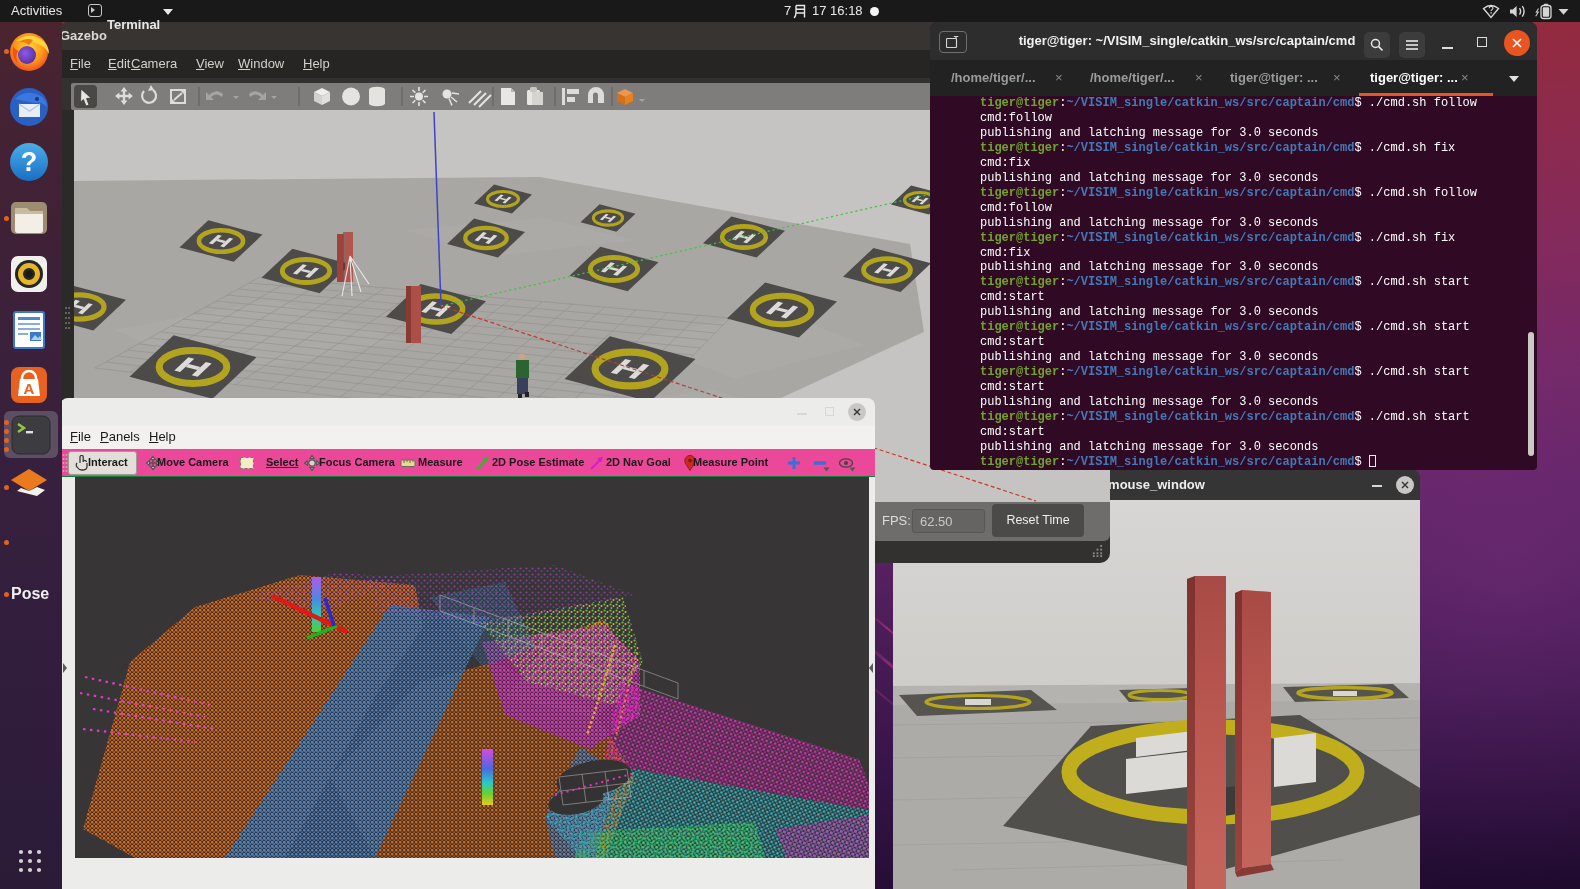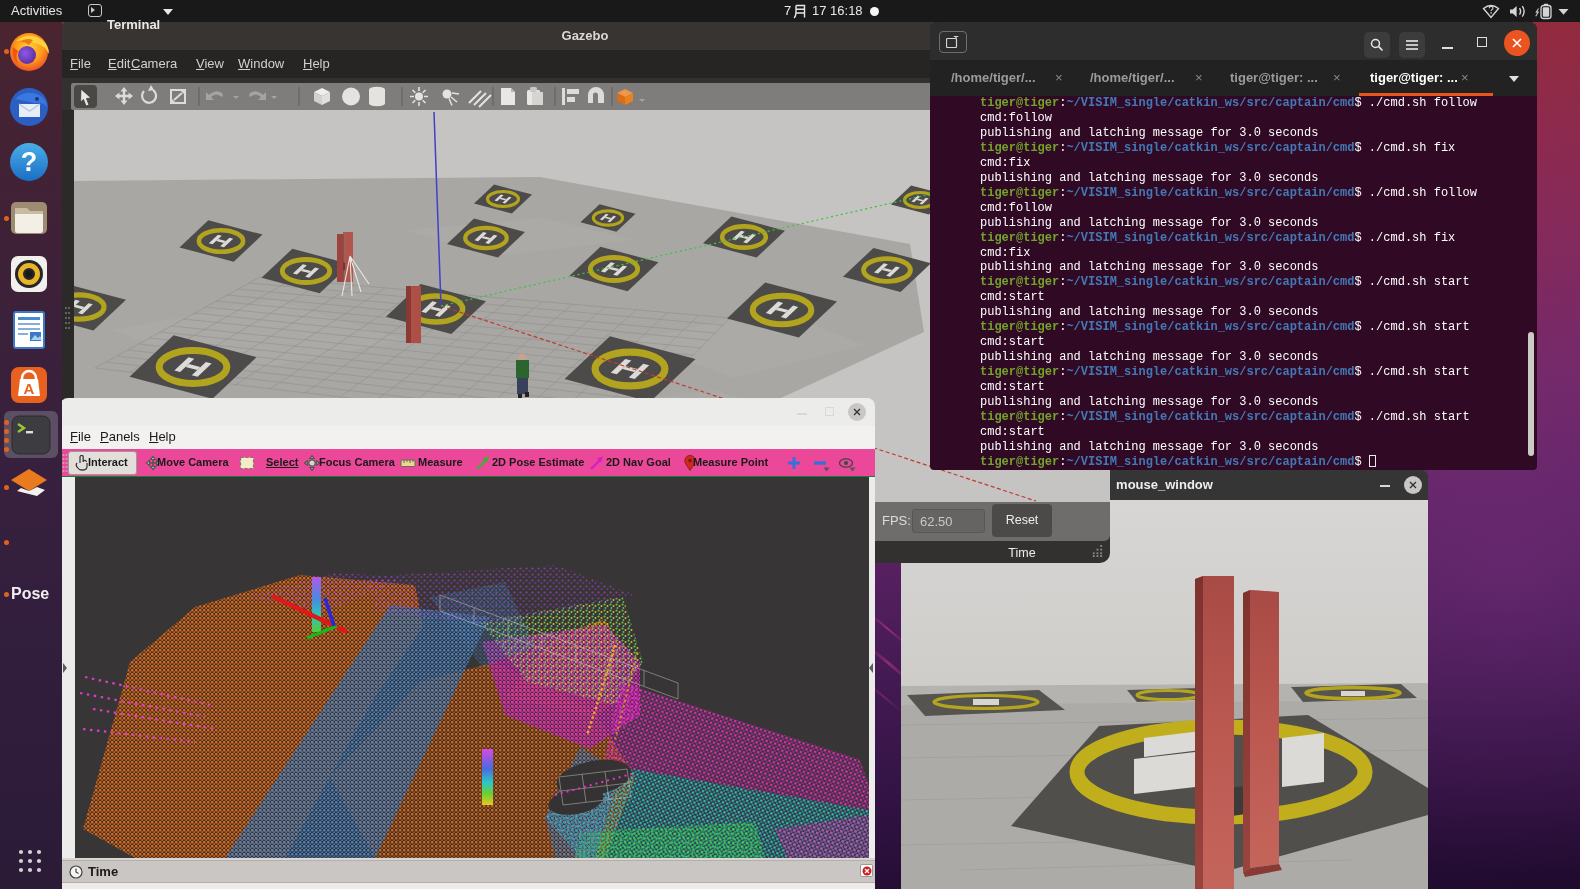--- a/index.html
+++ b/index.html
@@ -19,21 +19,21 @@
 #tb-caret { position:absolute; left:163px; top:9px; width:0; height:0; border-left:5px solid transparent; border-right:5px solid transparent; border-top:6px solid #e8e8e8; }
 #topbar .clock { position:absolute; left:784px; top:3px; }
 #topbar .rec { position:absolute; left:870px; top:7px; width:9px; height:9px; border-radius:50%; background:#f5f5f5; }
 
 #dock { position:absolute; left:0; top:22px; width:62px; height:867px; z-index:55;
   background:linear-gradient(180deg,#4a2530 0%,#432234 14%,#3c2139 32%,#36203e 55%,#301d3c 78%,#2b1b37 100%); }
 .dockdot { position:absolute; left:4px; width:5px; height:5px; border-radius:50%; background:#e0621e; }
 .dicon { position:absolute; left:7px; width:44px; height:44px; }
 
 #gazebo { position:absolute; left:60px; top:22px; width:1050px; height:541px; z-index:20; background:#32312f; border-radius:8px 8px 10px 10px; }
-#gz-title { position:absolute; left:0; top:0; width:100%; height:28px; background:#373431; border-radius:8px 8px 0 0; text-align:center; line-height:28px; color:#dcd8d3; font-weight:bold; font-size:13px; }
+#gz-title { position:absolute; left:0; top:0; width:100%; height:28px; background:#373431; border-radius:8px 8px 0 0; text-align:left; line-height:28px; color:#dcd8d3; font-weight:bold; font-size:13px; }
 #gz-menu { position:absolute; left:0; top:28px; width:100%; height:28px; background:#262523; color:#d4d0ca; font-size:13px; }
 #gz-menu > span { position:absolute; top:6px; }
 #gz-tool { position:absolute; left:11px; top:61px; width:1032px; height:27px; background:#7e7d7b; border-radius:2px; }
 #gz-view { position:absolute; left:14px; top:88px; width:1036px; height:392px; background:#c5c4c2; }
 #gz-leftstrip { position:absolute; left:0px; top:88px; width:14px; height:392px; background:#2b2a28; }
 #gz-bottom { position:absolute; left:14px; top:480px; width:1036px; height:39px; background:#6e6d6b; border-radius:0 0 6px 0; }
 #gz-grip { position:absolute; right:8px; bottom:6px; width:12px; height:12px; }
 
 #term { position:absolute; left:930px; top:22px; width:607px; height:448px; z-index:40; background:#300a24; border-radius:8px 8px 4px 4px; }
 #term-title { position:absolute; left:0; top:0; width:100%; height:38px; background:#2d2d2d; border-radius:8px 8px 0 0; }
@@ -48,21 +48,21 @@
 #rviz { position:absolute; left:60px; top:398px; width:815px; height:491px; z-index:30; background:#ececea; border-radius:8px 8px 0 0; }
 #rv-title { position:absolute; left:0; top:0; width:100%; height:28px; background:#3a3a3a; border-radius:8px 8px 0 0; text-align:center; line-height:28px; color:#e8e8e8; font-weight:bold; font-size:13px; }
 #rv-menu { position:absolute; left:0; top:28px; width:100%; height:23px; background:#f3f1ef; color:#1a1a1a; font-size:13px; }
 #rv-menu > span { position:absolute; top:3px; }
 #rv-tool { position:absolute; left:0; top:51px; width:100%; height:28px; background:#ec4899; border-bottom:1px solid #15803d; color:#1a1a1a; font-size:11px; }
 #rv-view { position:absolute; left:15px; top:79px; width:794px; height:381px; background:#373535; }
 .rvi { position:absolute; top:6px; width:16px; height:16px; }
 .rvt { position:absolute; top:7px; font-weight:bold; color:#1a1a1a; }
 #rv-time { position:absolute; left:0; top:460px; width:100%; height:31px; background:#d9d6d3; }
 
-#mousewin { position:absolute; left:893px; top:470px; width:527px; height:419px; z-index:10; background:#353535; border-radius:8px 8px 0 0;margin-left:8px; }
+#mousewin { position:absolute; left:893px; top:470px; width:527px; height:419px; z-index:10; background:#353535; border-radius:8px 8px 0 0; }
 #mw-title { position:absolute; left:0; top:0; width:100%; height:30px; background:#353535; border-radius:8px 8px 0 0; text-align:center; line-height:30px; color:#eee; font-weight:bold; font-size:13px; }
 #mw-view { position:absolute; left:0; top:30px; width:527px; height:389px; }
 .u { text-decoration:underline; }
 </style>
 </head>
 <body>
 <div id="streak1"></div>
 <div id="streak2"></div>
 <div id="streak3"></div>
 
@@ -274,21 +274,21 @@
       <rect x="443" y="268" width="11" height="16" fill="#39405c"></rect>
       <rect x="444" y="284" width="4" height="5" fill="#222"></rect>
       <rect x="451" y="282" width="4" height="5" fill="#222"></rect>
     </g>
   </svg>
   </div>
   <div id="gz-leftstrip"></div>
   <div id="gz-bottom">
     <span style="position:absolute;left:808px;top:11px;color:#dddcda;font-size:13px;">FPS: </span>
     <span style="position:absolute;left:838px;top:7px;width:73px;height:24px;border:1px solid #585754;border-radius:3px;color:#c9c8c6;font-size:13px;line-height:23px;padding-left:7px;background:#656462;">62.50</span>
-    <span style="position:absolute;left:918px;top:2px;width:60px;height:33px;background:#4b4a48;border-radius:4px;color:#efeeec;font-size:12.5px;text-align:center;line-height:33px;">Reset Time</span>
+    <span style="position:absolute;left:918px;top:2px;width:92px;height:33px;background:#4b4a48;border-radius:4px;color:#efeeec;font-size:12.5px;text-align:center;line-height:33px;">Reset Time</span>
   </div>
   <svg id="gz-grip" style="position:absolute;right:7px;bottom:6px;" width="13" height="13" viewBox="0 0 13 13">
     <g fill="#8a8987">
       <rect x="10" y="0" width="2" height="2"></rect>
         <rect x="10" y="4" width="2" height="2"></rect>
         <rect x="10" y="8" width="2" height="2"></rect>
       <rect x="6" y="4" width="2" height="2"></rect>
         <rect x="6" y="8" width="2" height="2"></rect>
       <rect x="2" y="8" width="2" height="2"></rect>
       <rect x="10" y="11" width="2" height="2"></rect>
@@ -496,43 +496,30 @@
     <line x1="262" y1="149" x2="232" y2="161" stroke="#18b818" stroke-width="3.5"></line>
     <line x1="250" y1="121" x2="259" y2="149" stroke="#2828d8" stroke-width="3.5"></line>
   </svg>
   </div>
   <svg style="position:absolute;left:0;top:262px;z-index:5" width="10" height="16" viewBox="0 0 10 16">
       <path d="M3 3 l4 5 l-4 5 z" fill="#5a5a5a"></path>
     </svg>
   <svg style="position:absolute;left:806px;top:262px;z-index:5" width="10" height="16" viewBox="0 0 10 16">
       <path d="M7 3 l-4 5 l4 5 z" fill="#5a5a5a"></path>
     </svg>
-  <div id="rv-time">
-    <div style="position:absolute;left:0;top:2px;width:100%;height:23px;background:#c9c6c3;border-top:1px solid #b2afac;border-bottom:1px solid #b2afac;"></div>
-    <svg style="position:absolute;left:9px;top:7px" width="14" height="14" viewBox="0 0 14 14">
-      <circle cx="7" cy="7" r="6" fill="#f5f4f2" stroke="#444" stroke-width="1.2"></circle>
-      <path d="M7 3.5 v3.5 l2.5 1.5" stroke="#444" stroke-width="1.2" fill="none"></path>
-    </svg>
-    <span style="position:absolute;left:28px;top:6px;font-weight:bold;font-size:13px;color:#1a1a1a;">Time</span>
-    <span style="position:absolute;left:800px;top:6px;width:13px;height:13px;background:#fff;border:1px solid #999;border-radius:2px;"></span>
-    <svg style="position:absolute;left:801.5px;top:7.5px" width="10" height="10" viewBox="0 0 10 10">
-        <circle cx="5" cy="5" r="4.5" fill="#cc1f1f"></circle>
-        <path d="M3 3 l4 4 M7 3 l-4 4" stroke="#fff" stroke-width="1.2"></path>
-      </svg>
-    <div style="position:absolute;left:0;top:25px;width:100%;height:6px;background:#edebe8;"></div>
-  </div>
 </div>
 
 <div id="term">
   <div id="term-title">
     <span style="position:absolute;left:9px;top:9px;width:28px;height:22px;border:1px solid #6f6f6f;border-radius:4px;"></span>
     <svg style="position:absolute;left:16px;top:14px" width="14" height="12" viewBox="0 0 14 12">
       <rect x="0.5" y="2.5" width="10" height="9" rx="1" fill="none" stroke="#d5d5d5" stroke-width="1.2"></rect>
       <path d="M10 3 v-2.5 M7.8 0.5 h4.5" stroke="#d5d5d5" stroke-width="1.2"></path>
     </svg>
+    <div style="position:absolute;left:42px;top:0;width:430px;text-align:center;line-height:38px;color:#f1f1f1;font-weight:bold;font-size:13px;">tiger@tiger: ~/VISIM_single/catkin_ws/src/captain/cmd</div>
     <span style="position:absolute;left:434px;top:10px;width:26px;height:26px;background:#3c3c3c;border-radius:5px;"></span>
     <svg style="position:absolute;left:440px;top:16px" width="14" height="14" viewBox="0 0 14 14">
       <circle cx="5.5" cy="5.5" r="4" fill="none" stroke="#e8e8e8" stroke-width="1.5"></circle>
       <line x1="8.7" y1="8.7" x2="12.5" y2="12.5" stroke="#e8e8e8" stroke-width="1.7"></line>
     </svg>
     <span style="position:absolute;left:469px;top:10px;width:26px;height:26px;background:#3c3c3c;border-radius:5px;"></span>
     <svg style="position:absolute;left:475px;top:17px" width="14" height="12" viewBox="0 0 14 12">
       <g stroke="#e8e8e8" stroke-width="1.6">
           <line x1="1" y1="2" x2="13" y2="2"></line>
           <line x1="1" y1="6" x2="13" y2="6"></line>

